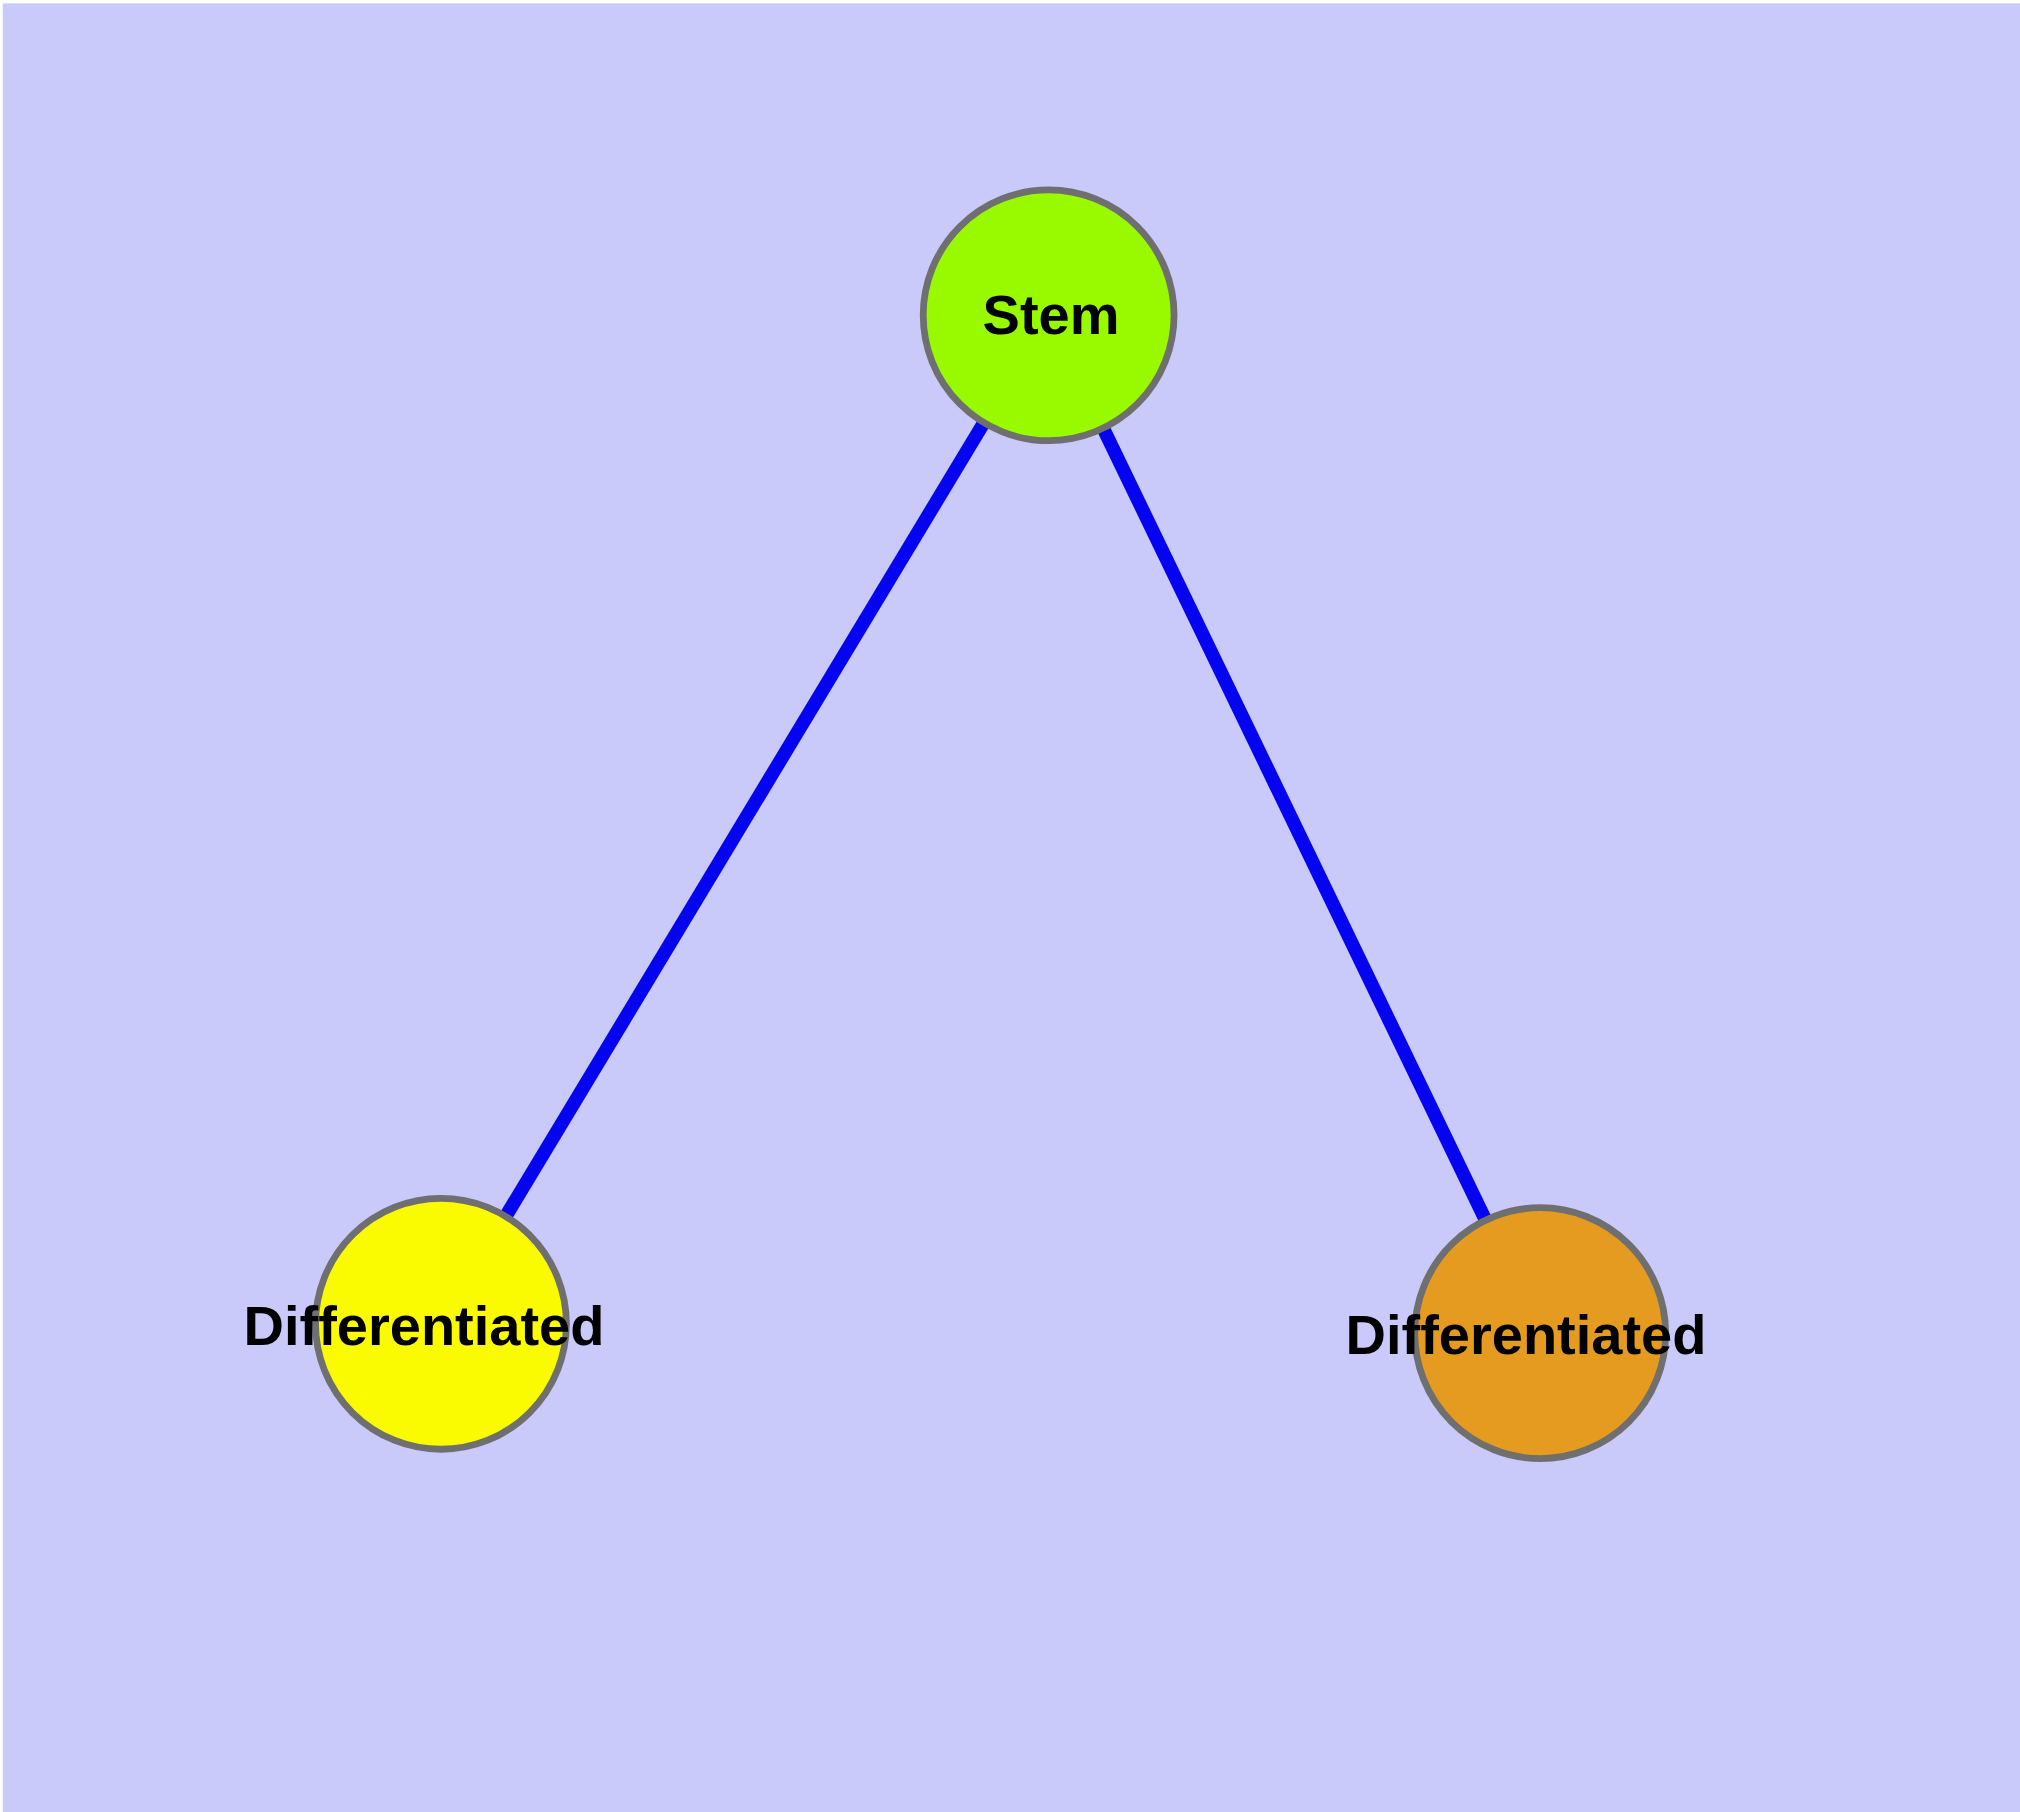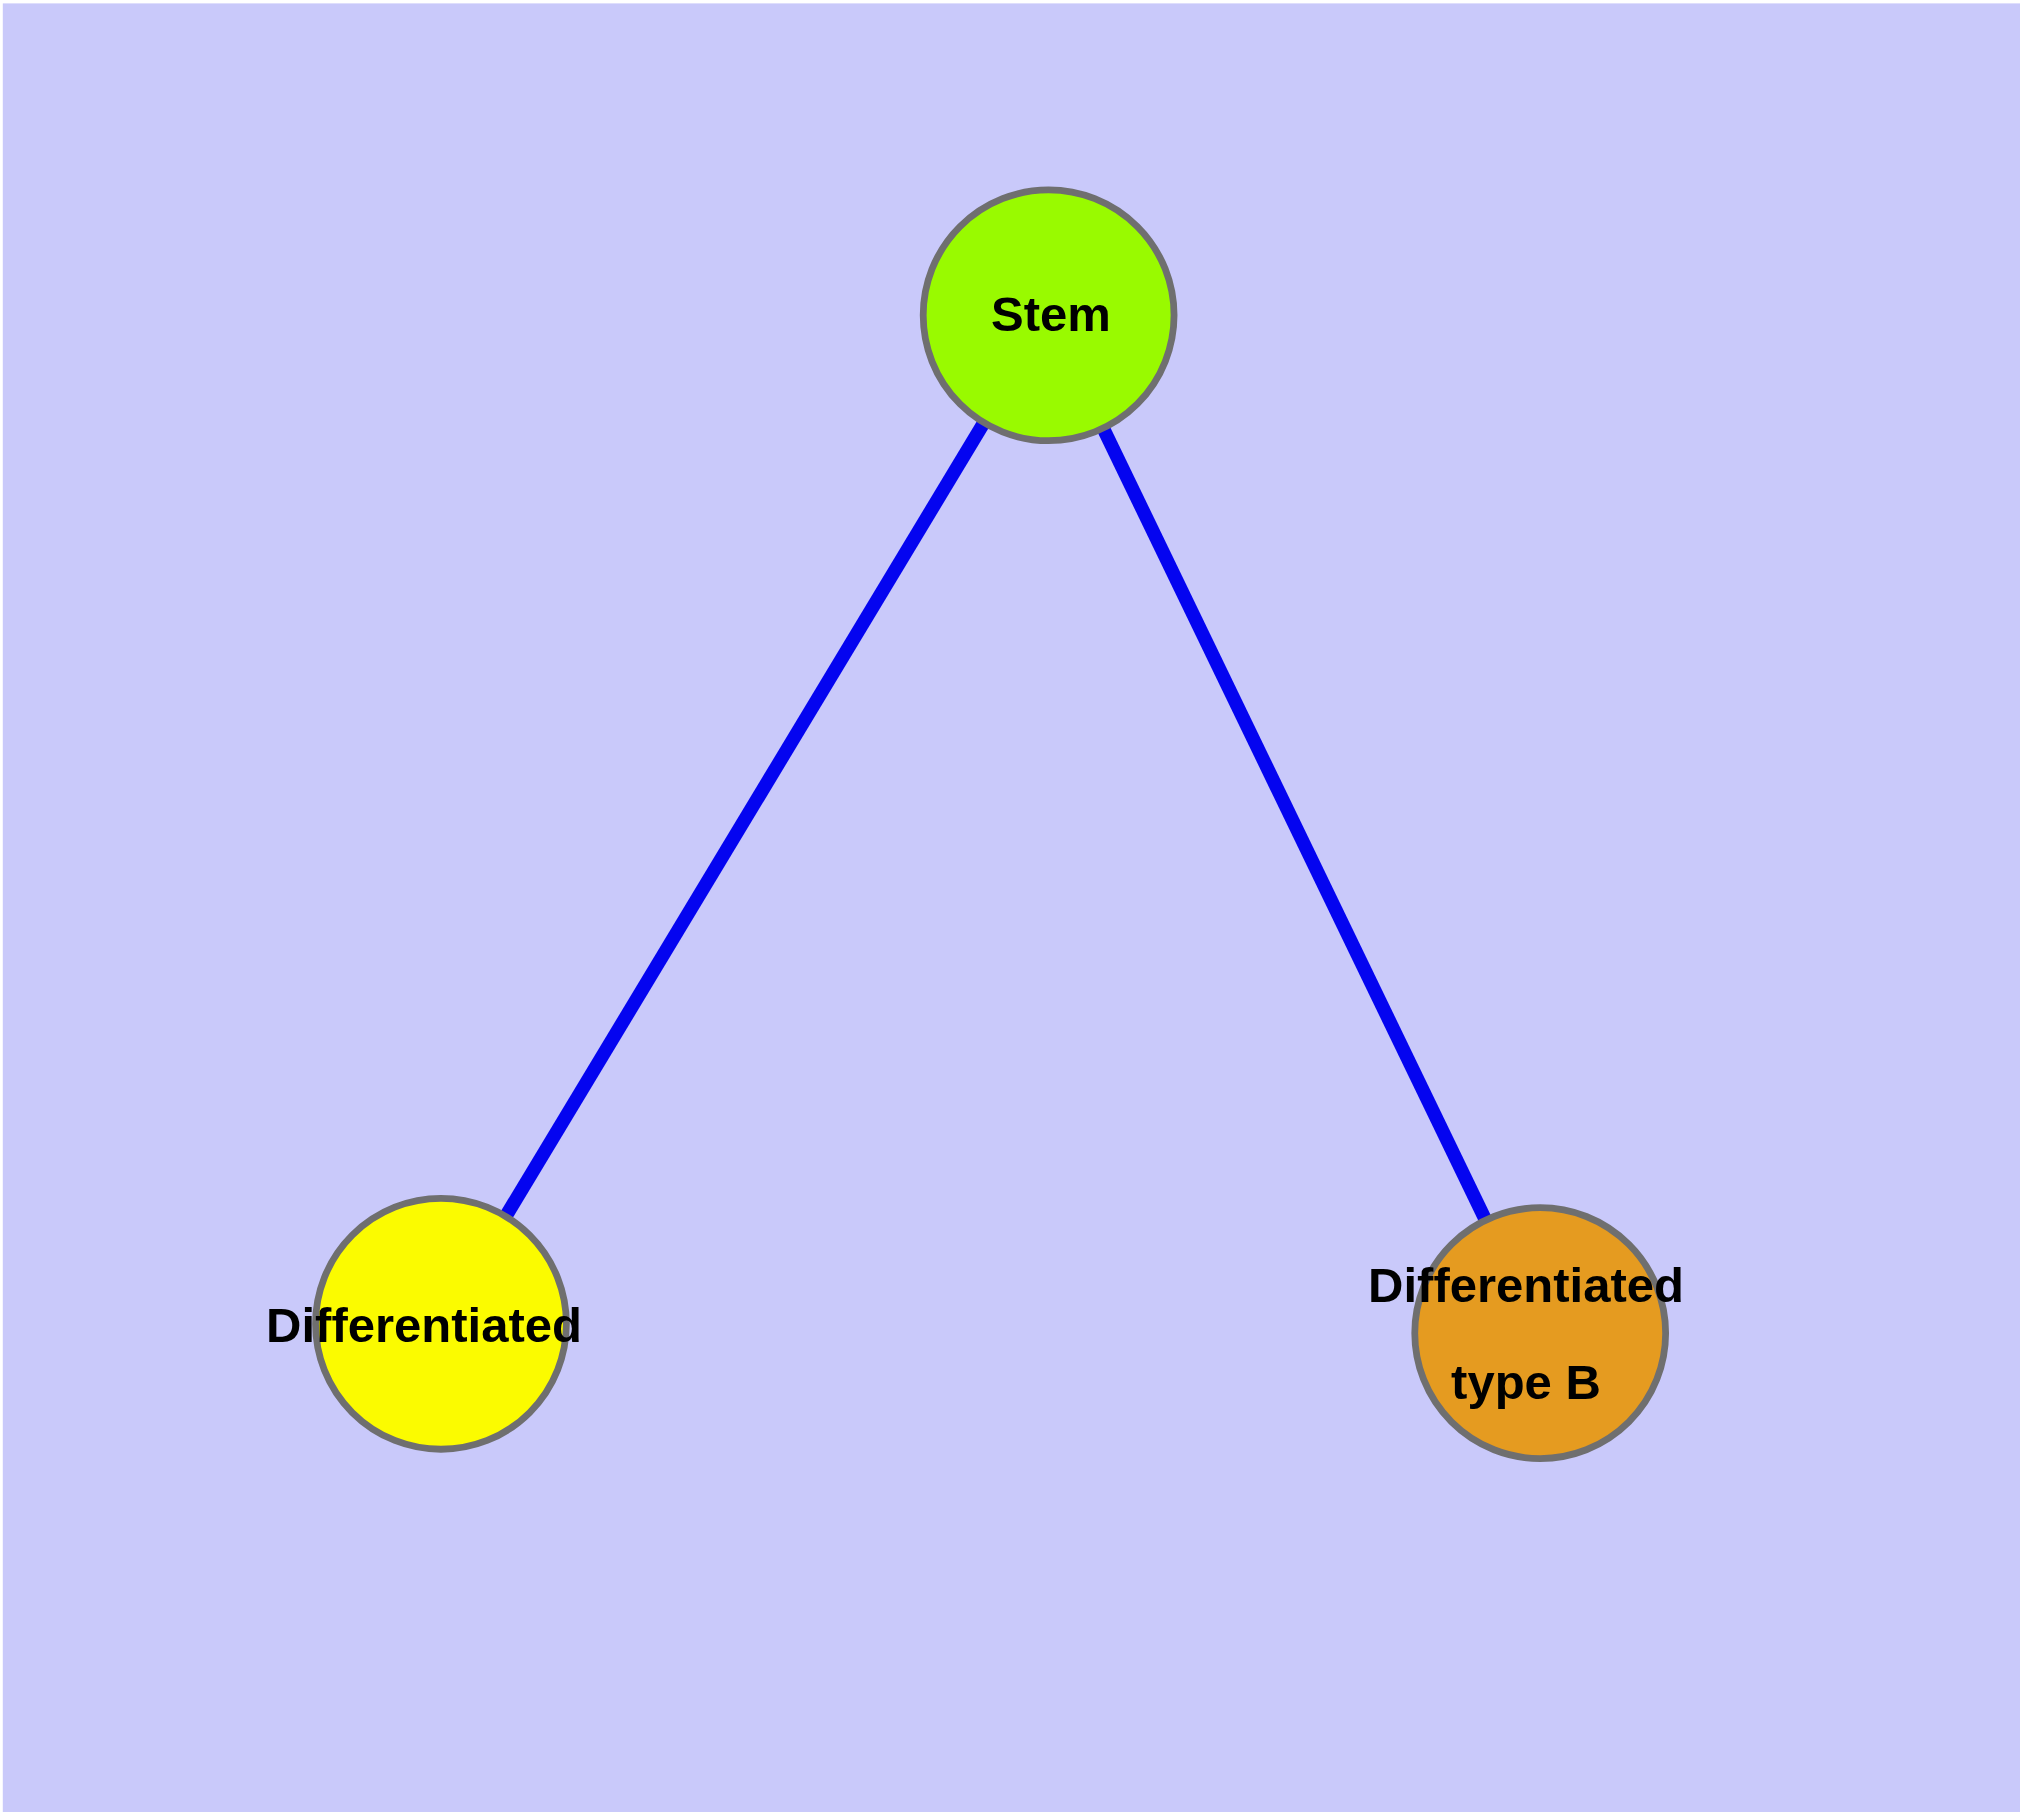--- a/index.html
+++ b/index.html
@@ -19,23 +19,23 @@
   .canvas > svg {
     position: absolute;
     left: 0;
     top: 0;
     display: block;
   }
   .node-label {
     position: absolute;
     transform: translate(-50%, -50%);
     font-weight: bold;
-    font-size: 49px;
+    font-size: 56px;
     line-height: 97px;
-    text-align: center;
+    text-align: right;
     white-space: nowrap;
     color: #000000;
     letter-spacing: 0;
   }
   .label-line { display: block; }
 </style>
 </head>
 <body>
 
 <div class="canvas">
@@ -53,17 +53,16 @@
   </svg>
 
   <div class="node-label" style="left:1051px; top:314px;">Stem</div>
 
   <div class="node-label" style="left:424px; top:1325px;">
     <span class="label-line">Differentiated</span>
   </div>
 
   <div class="node-label" style="left:1526px; top:1334px;">
     <span class="label-line">Differentiated</span>
-    <span class="label-line">type B</span>
   </div>
 
 </div>
 
 
 </body></html>

